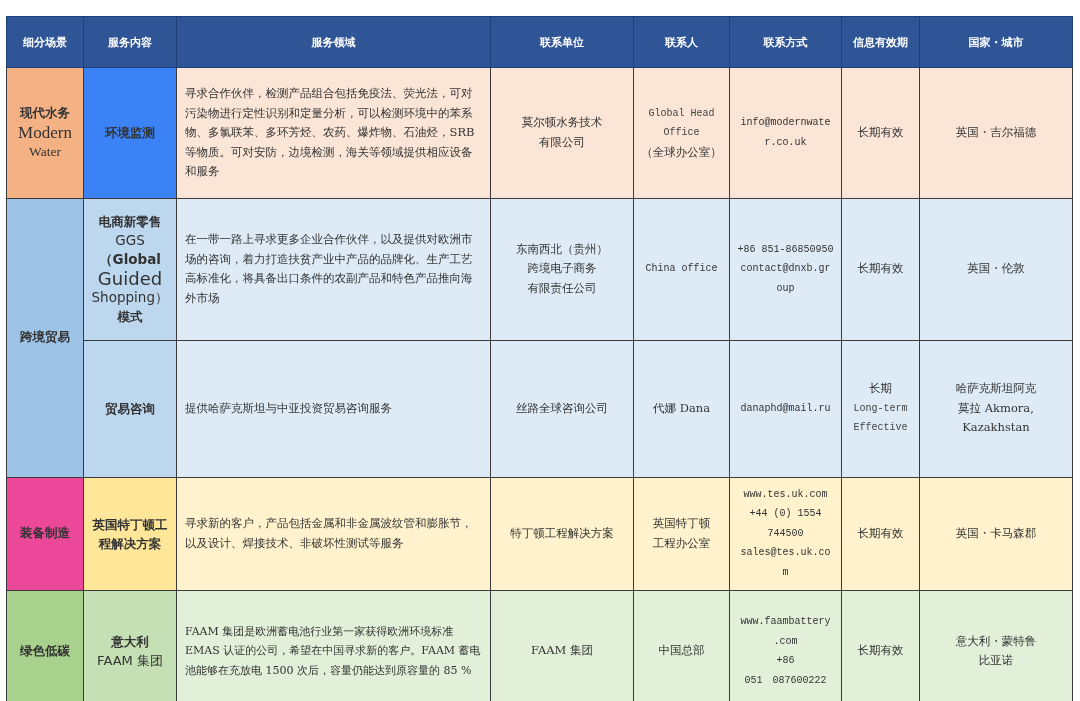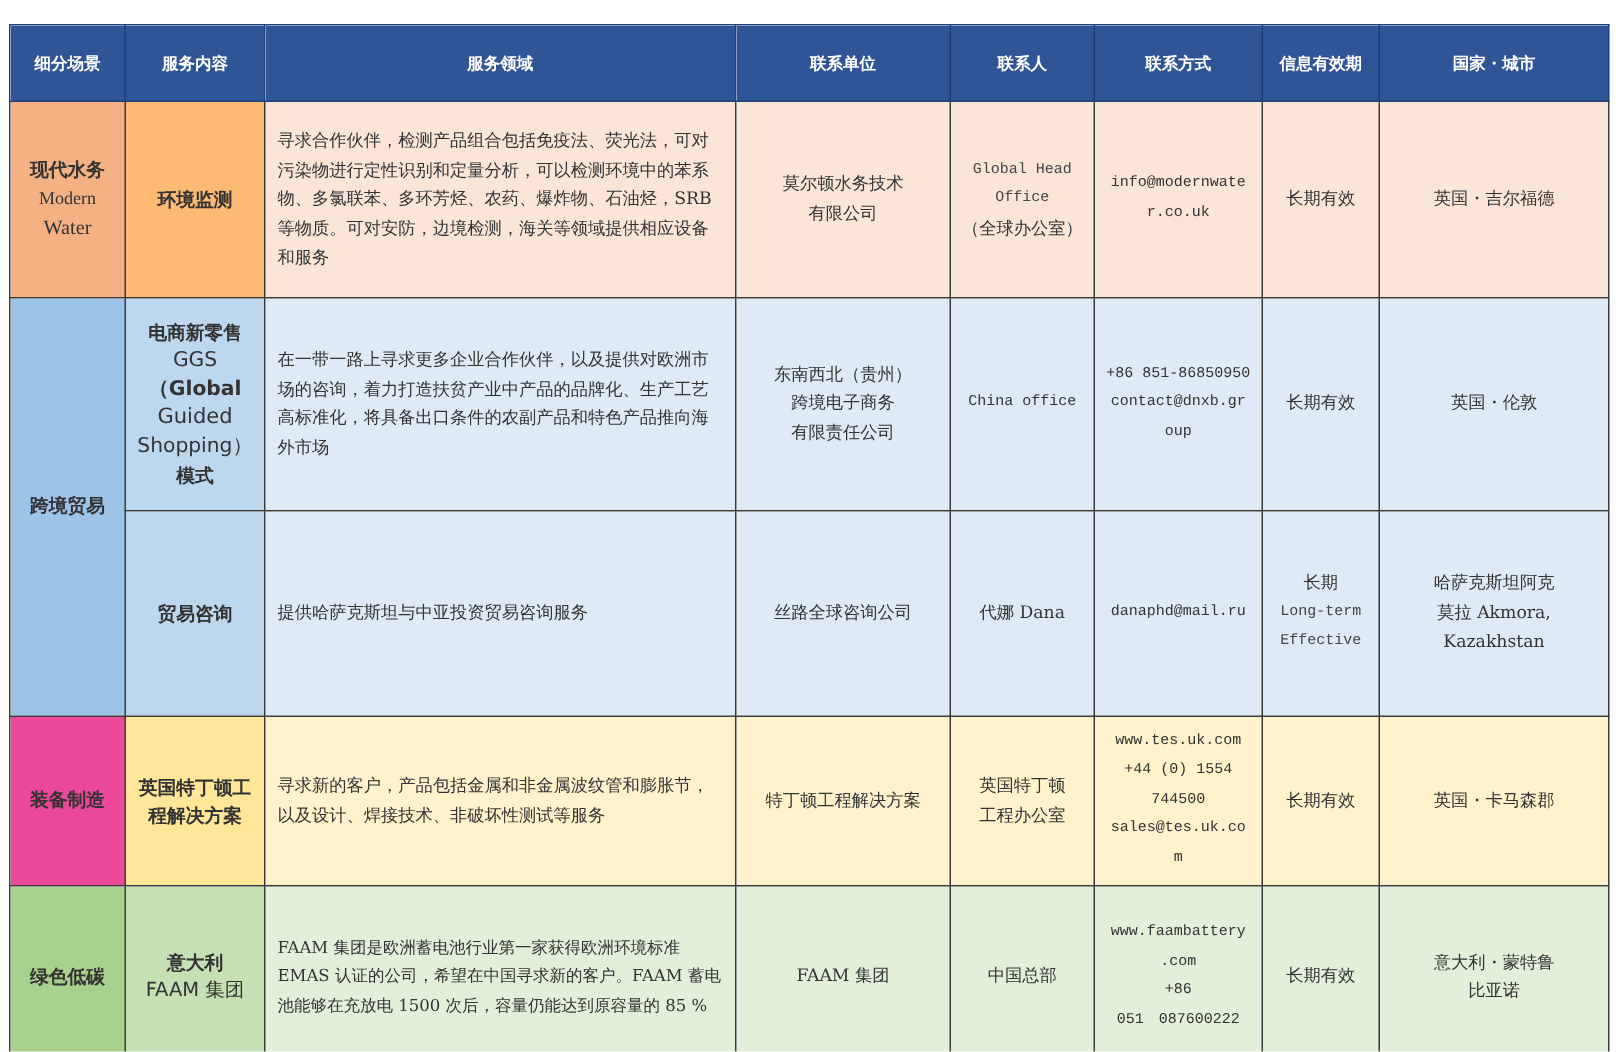--- a/index.html
+++ b/index.html
@@ -28,21 +28,21 @@
     border-color: #1f3f78;
   }
   .cat { font-family: Liberation Serif, serif; font-weight: bold; font-size: 12.5px; line-height: 19px; color: #333; }
   .svc { font-family: "DejaVu Sans", sans-serif; font-weight: bold; font-size: 12.5px; line-height: 19px; color: #333; }
   .body { font-family: "DejaVu Serif", serif; font-size: 11.5px; line-height: 19.5px; color: #444; }
   .desc { text-align: left !important; padding: 16px 8px !important; }
   .mono { font-family: Liberation Mono, monospace; font-size: 10px; line-height: 19.5px; color: #444; word-break: break-all; }
 
   
   .r-orange .c1 { background: #F4B183; }
-  .r-orange .c2 { background: #fdba74; }
+  .r-orange .c2 { background: #3b82f6; }
   .r-orange .cx { background: #FBE5D6; }
   .r-blue .c1 { background: #9DC3E6; }
   .r-blue .c2 { background: #BDD7EE; margin-left: 32px; }
   .r-blue .cx { background: #DEEBF7; }
   .r-yellow .c1 { background: #ec4899; }
   .r-yellow .c2 { background: #FFE699; }
   .r-yellow .cx { background: #FFF2CC; }
   .r-green .c1 { background: #A9D18E; }
   .r-green .c2 { background: #C5E0B4; margin-left: 40px; }
   .r-green .cx { background: #E2F0D9; }
@@ -72,21 +72,21 @@
       <th>联系方式</th>
       <th>信息有效期</th>
       <th>国家・城市</th>
     </tr>
   </thead>
   <tbody>
 
     <tr class="r-orange" style="height:110px">
       <td class="c1 cat">
         <span class="line">现代水务</span>
-        <span class="line" style="font-weight:normal;font-size:12px">Modern</span>
+        <span class="line" style="font-weight:normal;font-size:17px">Modern</span>
         <span class="line" style="font-weight:normal;font-size:13.5px">Water</span>
       </td>
       <td class="c2 svc">
         <span class="line">环境监测</span>
       </td>
       <td class="cx body desc">寻求合作伙伴，检测产品组合包括免疫法、荧光法，可对污染物进行定性识别和定量分析，可以检测环境中的苯系物、多氯联苯、多环芳烃、农药、爆炸物、石油烃，SRB 等物质。可对安防，边境检测，海关等领域提供相应设备和服务</td>
       <td class="cx body">
         <span class="line">莫尔顿水务技术</span>
         <span class="line">有限公司</span>
       </td>
@@ -108,21 +108,21 @@
     </tr>
 
     <tr class="r-blue" style="height:142px">
       <td class="c1 cat" rowspan="2">
         <span class="line">跨境贸易</span>
       </td>
       <td class="c2 svc">
         <span class="line">电商新零售</span>
         <span class="line" style="font-weight:normal;font-size:13.5px">GGS</span>
         <span class="line" style="font-weight:bold;font-size:13.5px">（Global</span>
-        <span class="line" style="font-weight:normal;font-size:14px">Guided</span>
+        <span class="line" style="font-weight:normal;font-size:18px">Guided</span>
         <span class="line" style="font-weight:normal;font-size:13.5px">Shopping）</span>
         <span class="line">模式</span>
       </td>
       <td class="cx body desc">在一带一路上寻求更多企业合作伙伴，以及提供对欧洲市场的咨询，着力打造扶贫产业中产品的品牌化、生产工艺高标准化，将具备出口条件的农副产品和特色产品推向海外市场</td>
       <td class="cx body">
         <span class="line">东南西北（贵州）</span>
         <span class="line">跨境电子商务</span>
         <span class="line">有限责任公司</span>
       </td>
       <td class="cx mono">

